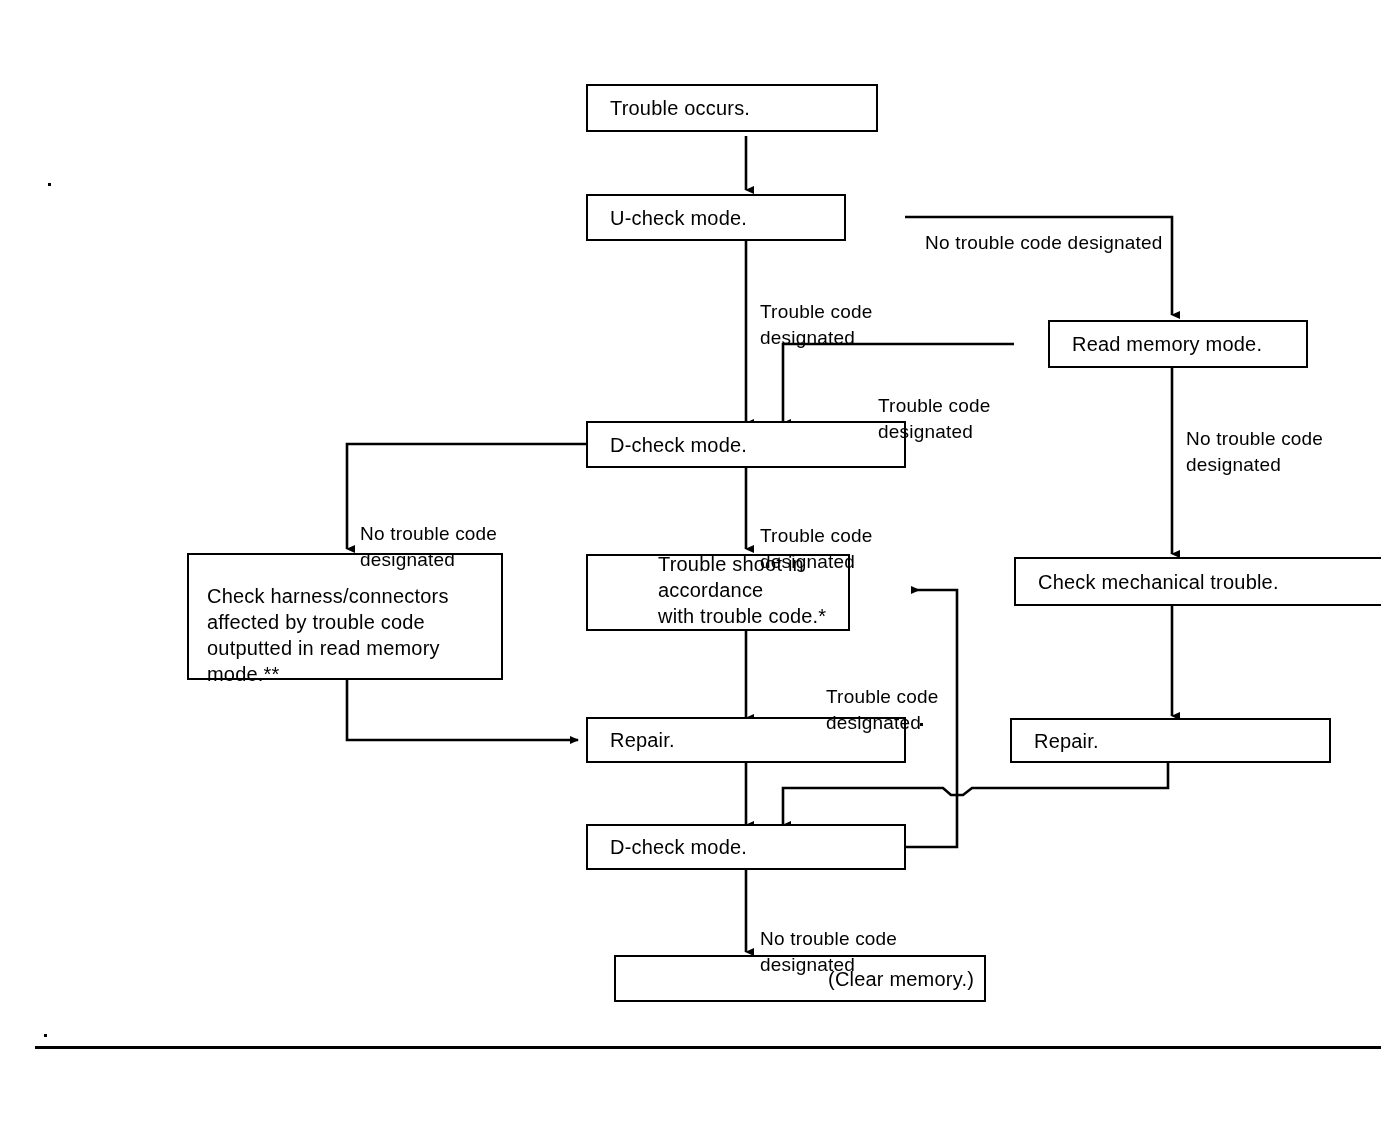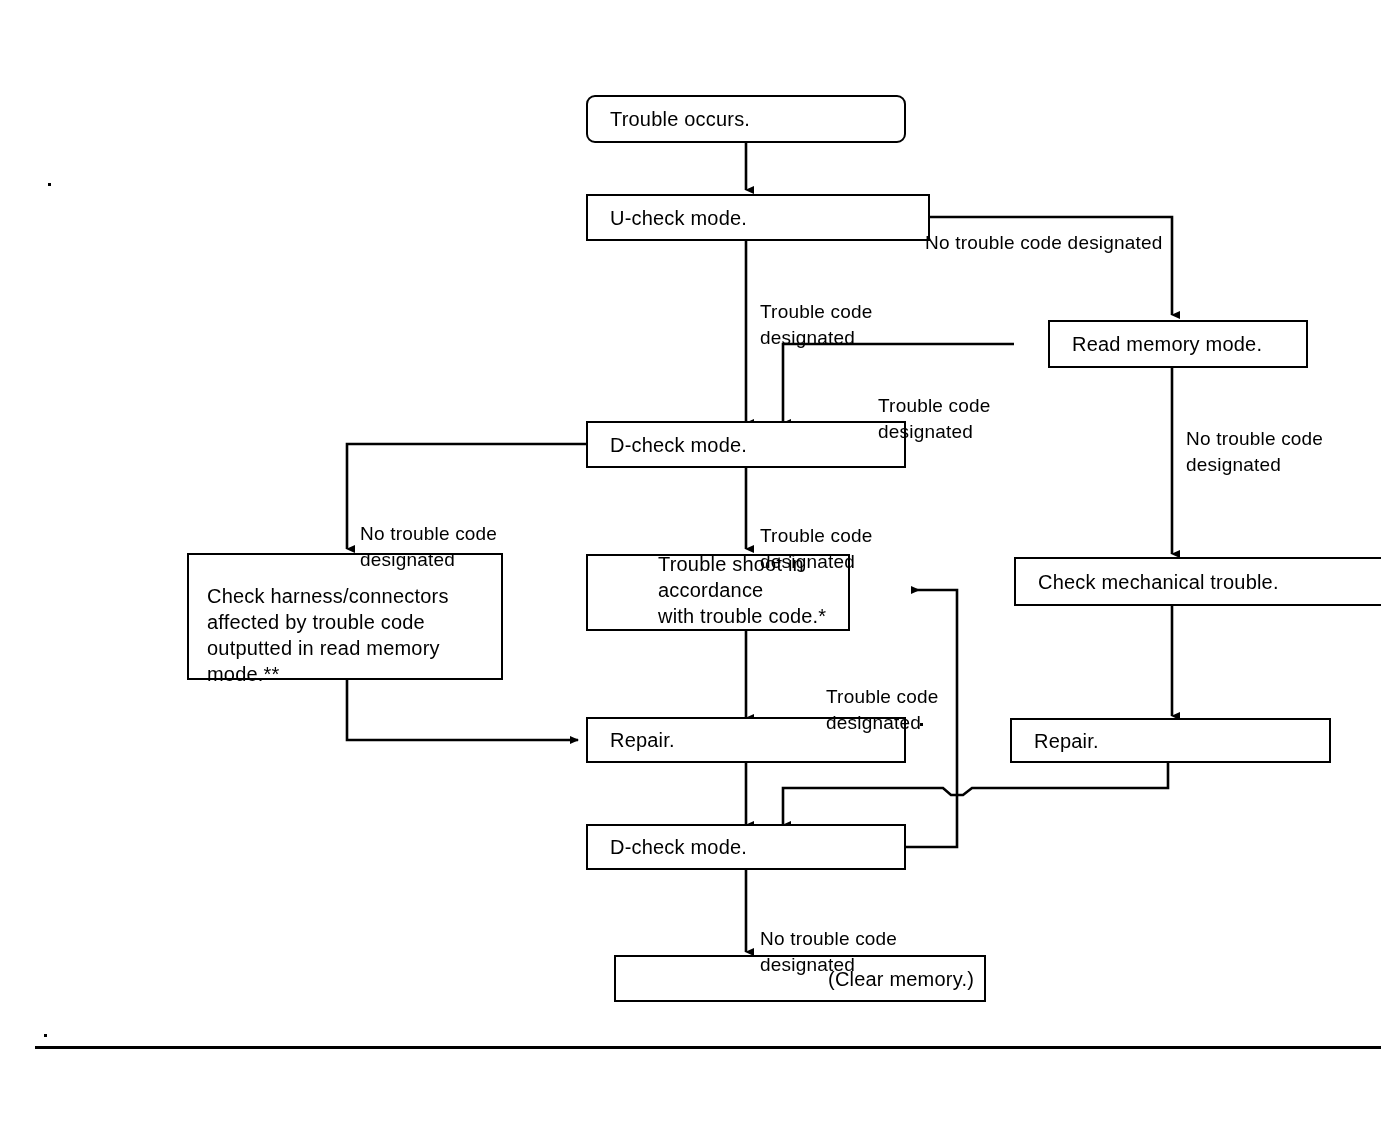--- a/index.html
+++ b/index.html
@@ -105,25 +105,25 @@
       <path d="M746,763 L746,825" marker-end="url(#arrowDown)"></path>
 
       <path d="M1168,763 L1168,788 L972,788 L963,795 L951,795 L943,788 L783,788 L783,825" marker-end="url(#arrowDown)"></path>
 
       <path d="M906,847 L957,847 L957,590 L912,590" marker-end="url(#arrowLeft)"></path>
 
       <path d="M746,870 L746,952" marker-end="url(#arrowDown)"></path>
     </g>
   </svg>
 
-  <div class="node" style="left:586px; top:95px; width:320px; height:48px;border-radius:9px;">
+  <div class="node" style="left:586px; top:84px; width:292px; height:48px;">
     <span class="node-text">Trouble occurs.</span>
   </div>
 
-  <div class="node" style="left:586px; top:194px; width:344px; height:47px;">
+  <div class="node" style="left:586px; top:194px; width:260px; height:47px;">
     <span class="node-text">U-check mode.</span>
   </div>
 
   <div class="node" style="left:1048px; top:320px; width:260px; height:48px;">
     <span class="node-text">Read memory mode.</span>
   </div>
 
   <div class="node" style="left:586px; top:421px; width:320px; height:47px;">
     <span class="node-text">D-check mode.</span>
   </div>

